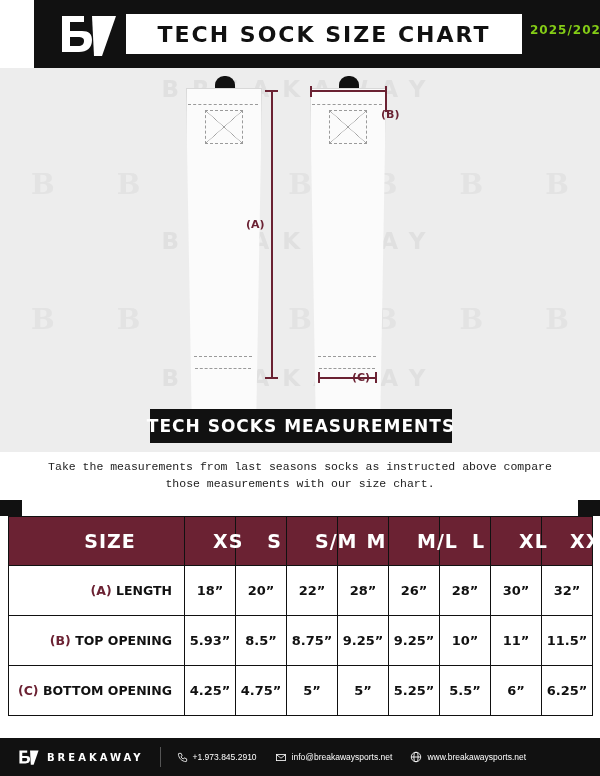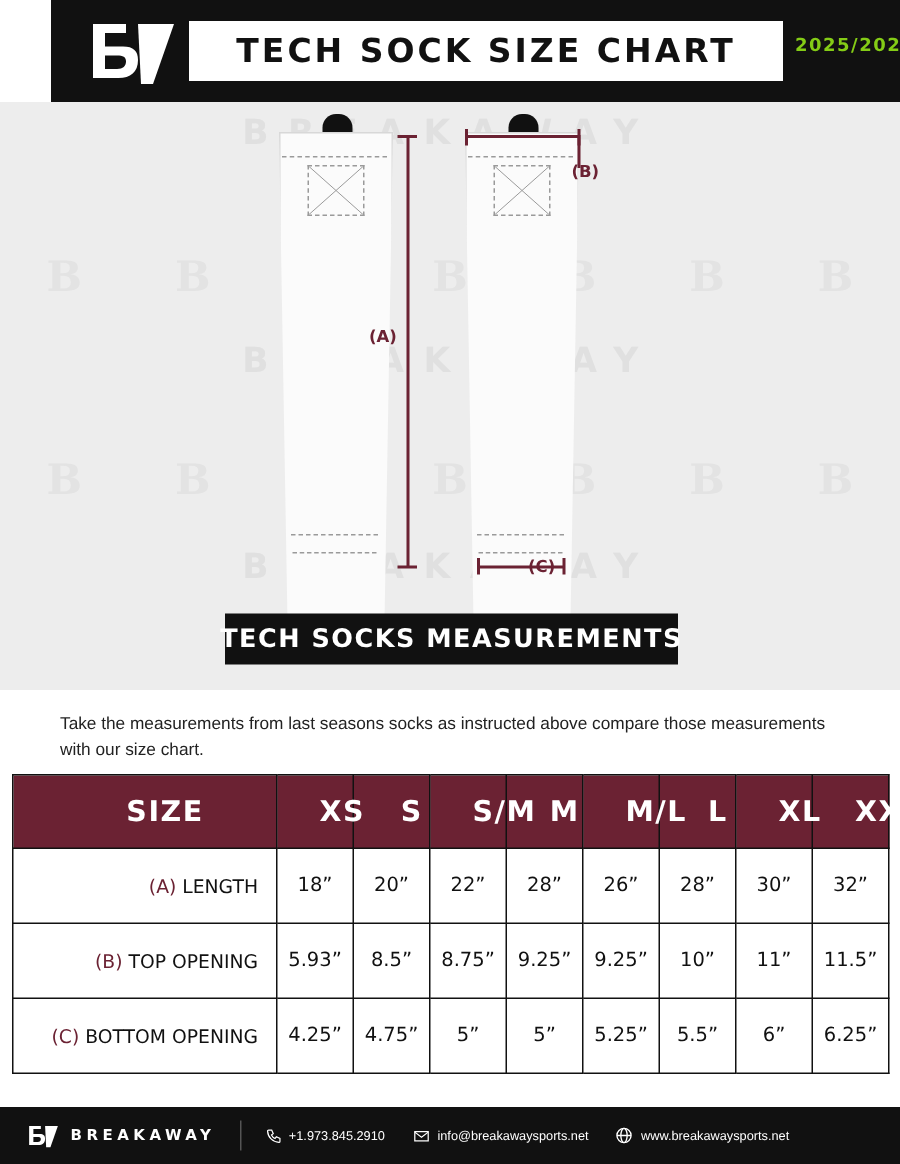--- a/index.html
+++ b/index.html
@@ -90,41 +90,42 @@
     color:#ffffff;font-weight:bold;font-size:17px;letter-spacing:1px;
     font-family:"DejaVu Sans", sans-serif;white-space:nowrap;
   }
   .unit{
     position:absolute;top:449px;left:0;width:600px;text-align:center;
     color:#555555;font-size:12px;font-style:italic;font-weight:bold;z-index:5;
   }
 
   
   .note{
-    position:absolute;top:468px;left:0;width:600px;height:48px;
+    position:absolute;top:452px;left:0;width:600px;height:48px;
     background:#ffffff;
-    display:flex;align-items:center;justify-content:center;text-align:left;
+    display:flex;align-items:center;justify-content:center;text-align:center;
     font-size:11.5px;color:#222222;line-height:1.45;padding:0 40px;
     box-sizing:border-box;
+    font-family:Liberation Mono, monospace;
   }
   .strip-left{position:absolute;top:468px;left:0;width:22px;height:48px;background:#111111;}
   .strip-right{position:absolute;top:468px;right:0;width:22px;height:48px;background:#111111;}
 
   
   .tablewrap{position:absolute;top:516px;left:8px;width:584px;}
   table{border-collapse:collapse;width:584px;table-layout:fixed;}
   th,td{
     border:1px solid #111111;text-align:center;
     font-family:"DejaVu Sans", sans-serif;
   }
   thead th{
     background:#6b2233;color:#ffffff;height:46px;
     font-size:19px;font-weight:bold;letter-spacing:1px;padding-left:28px;
   }
-  tbody td{height:47px;font-size:13px;font-weight:normal;color:#111111;margin-top:32px;}
+  tbody td{height:47px;font-size:13px;font-weight:bold;color:#111111;margin-top:32px;}
   tbody td.label{text-align:right;padding-right:12px;font-size:12.5px;}
   .lbl-letter{color:#6b2233;}
   col.c0{width:176px;}
   col.cx{width:51px;}
 
   
   .footer{
     position:absolute;bottom:0;left:0;width:600px;height:38px;
     background:#111111;display:flex;align-items:center;
   }

